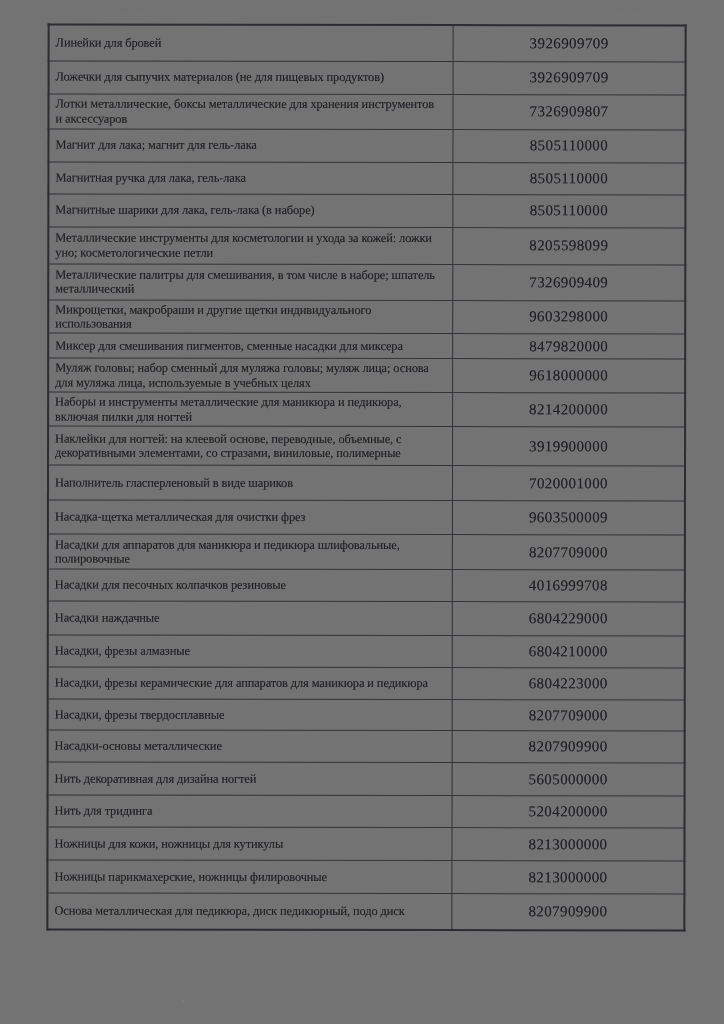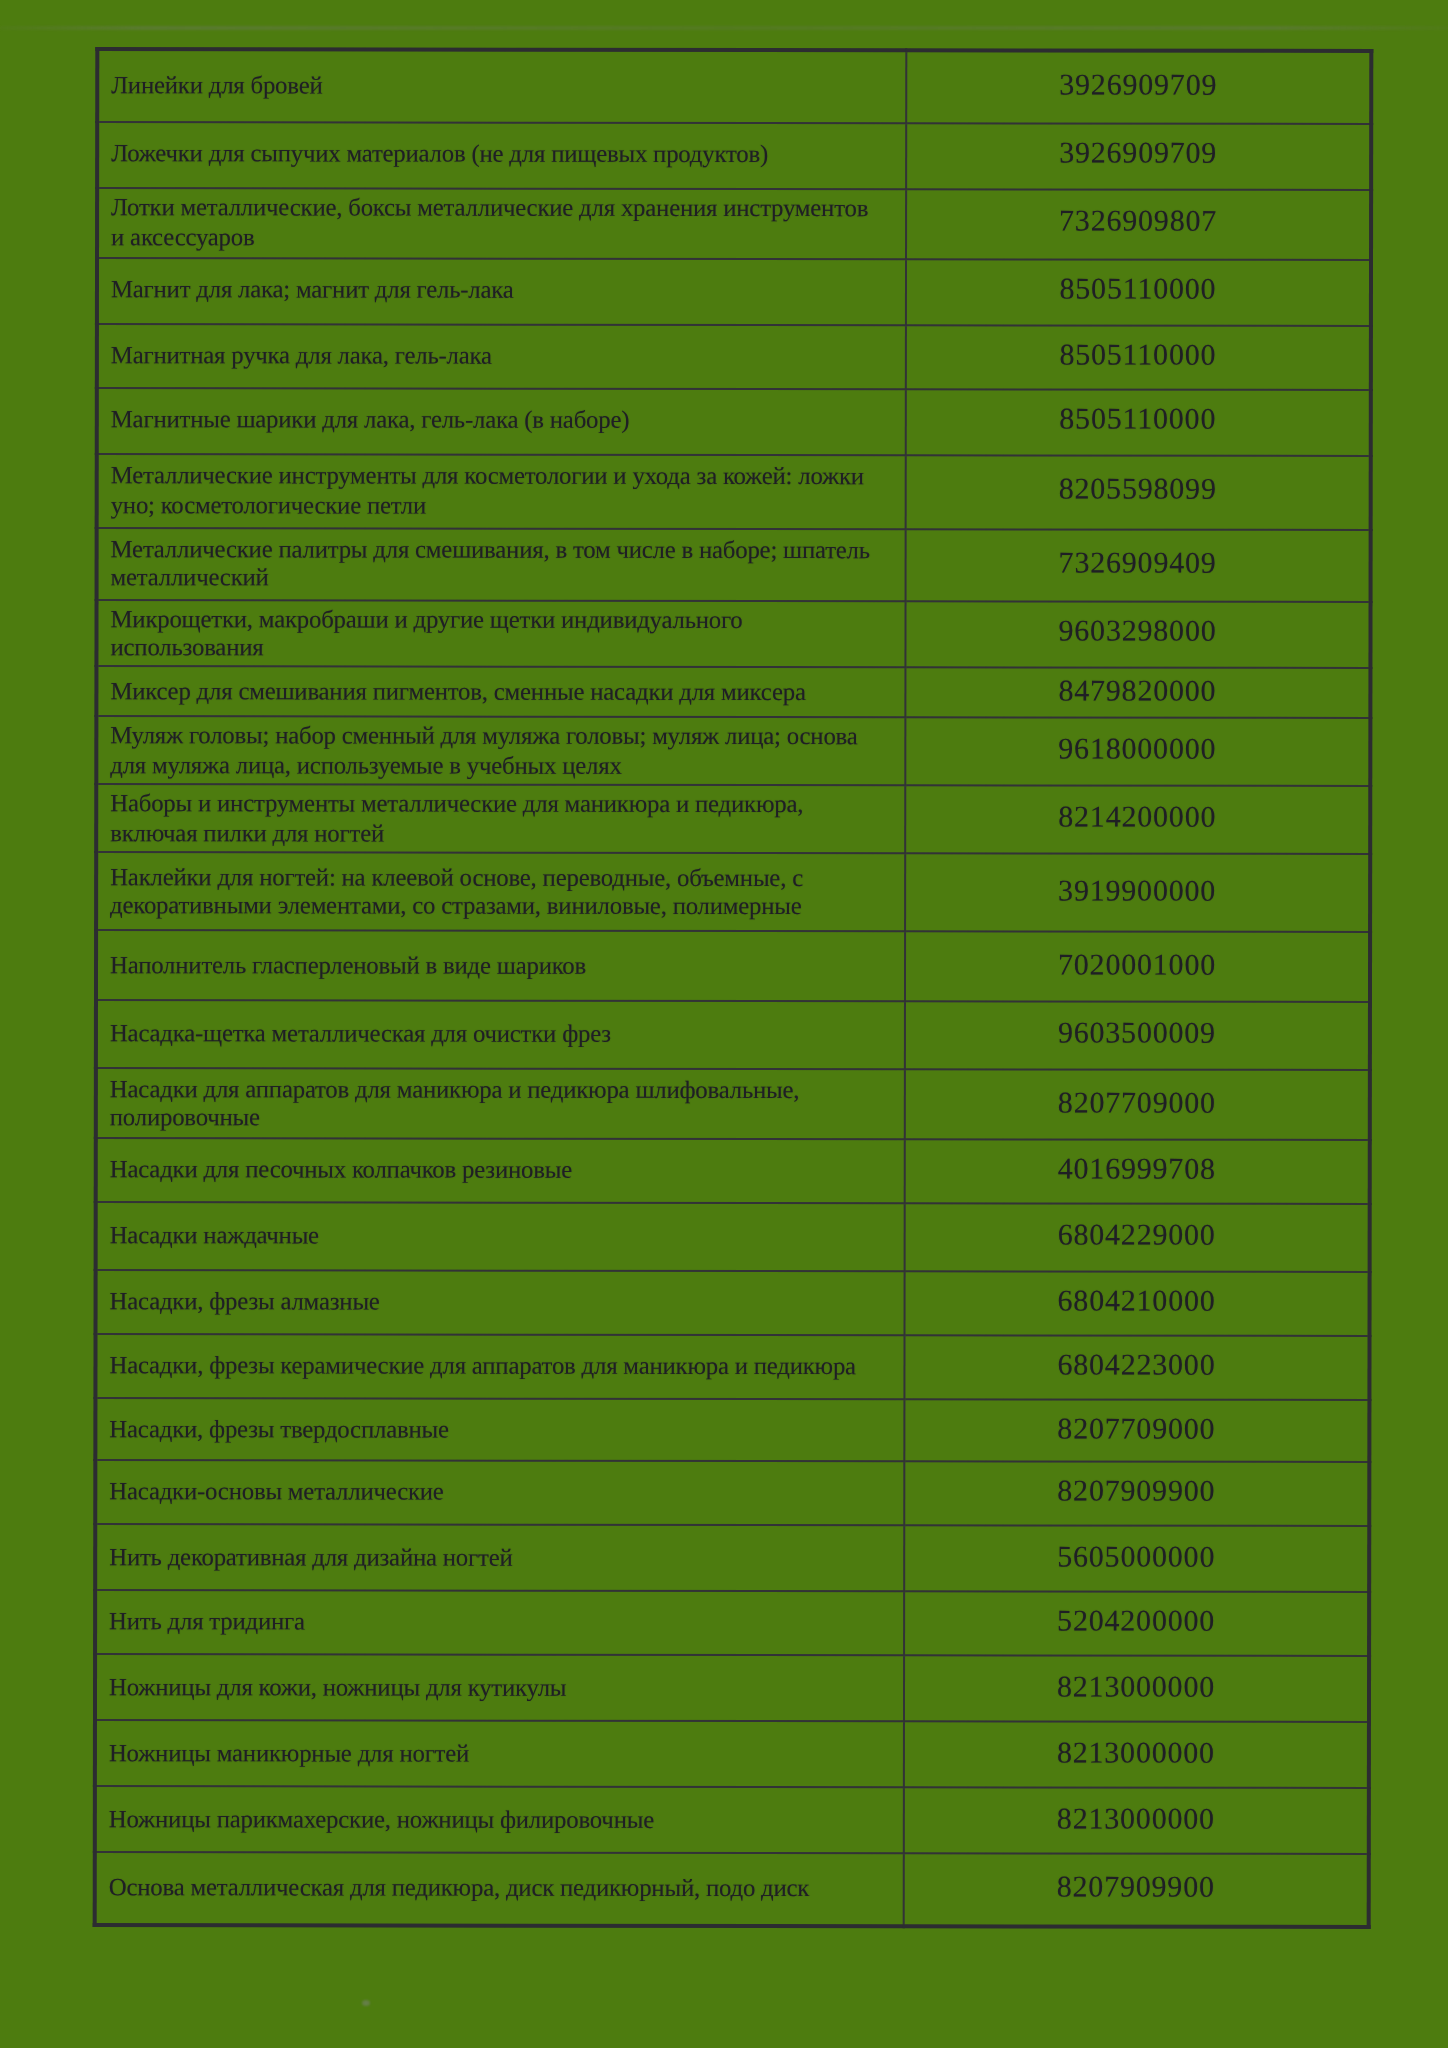--- a/index.html
+++ b/index.html
@@ -4,21 +4,21 @@
 <style>
   html, body {
     margin: 0;
     padding: 0;
     background: #ffffff;
   }
   .page {
     position: relative;
     width: 724px;
     height: 1024px;
-    background: #4d7c0f;
+    background: #737373;
     overflow: hidden;
     font-family: "Liberation Serif", "DejaVu Serif", serif;
   }
   
   .top-streak {
     position: absolute;
     left: 0;
     top: 13px;
     width: 724px;
     height: 2px;
@@ -184,24 +184,20 @@
         </tr>
         <tr style="height: 32px;">
           <td class="desc">Нить для тридинга</td>
           <td class="code">5204200000</td>
         </tr>
         <tr style="height: 33px; margin-left: 16px;">
           <td class="desc">Ножницы для кожи, ножницы для кутикулы</td>
           <td class="code">8213000000</td>
         </tr>
         <tr style="height: 33px;">
-          <td class="desc">Ножницы маникюрные для ногтей</td>
-          <td class="code">8213000000</td>
-        </tr>
-        <tr style="height: 33px;">
           <td class="desc">Ножницы парикмахерские, ножницы филировочные</td>
           <td class="code">8213000000</td>
         </tr>
         <tr style="height: 36px;">
           <td class="desc">Основа металлическая для педикюра, диск педикюрный, подо диск</td>
           <td class="code">8207909900</td>
         </tr>
       </tbody>
   </table>
 

